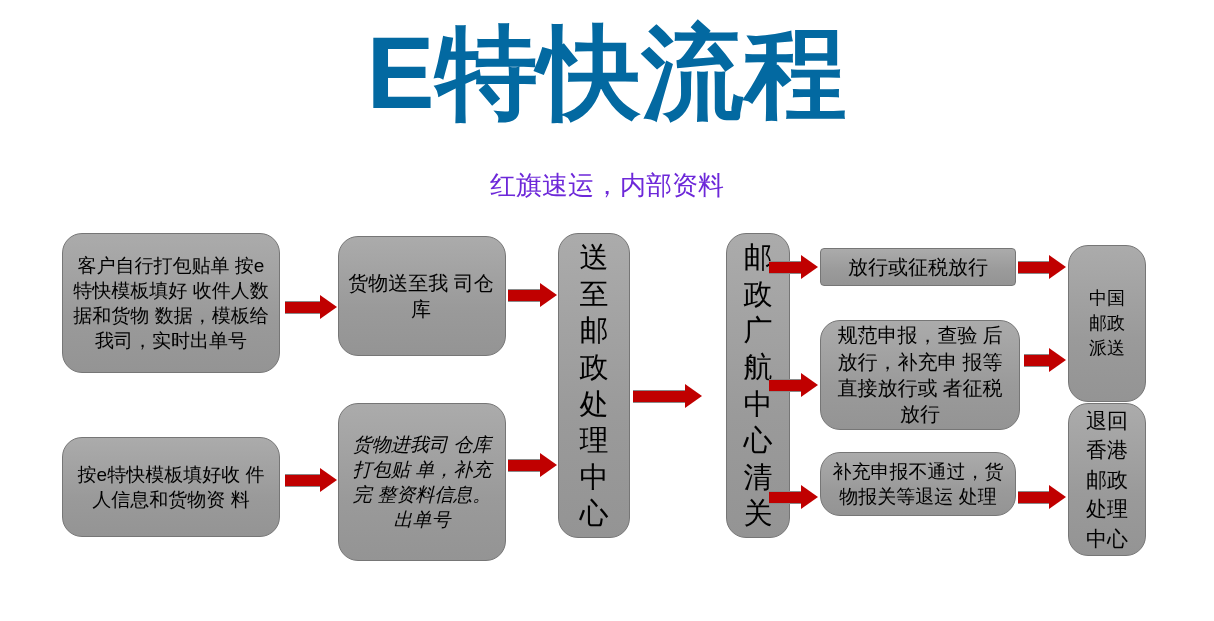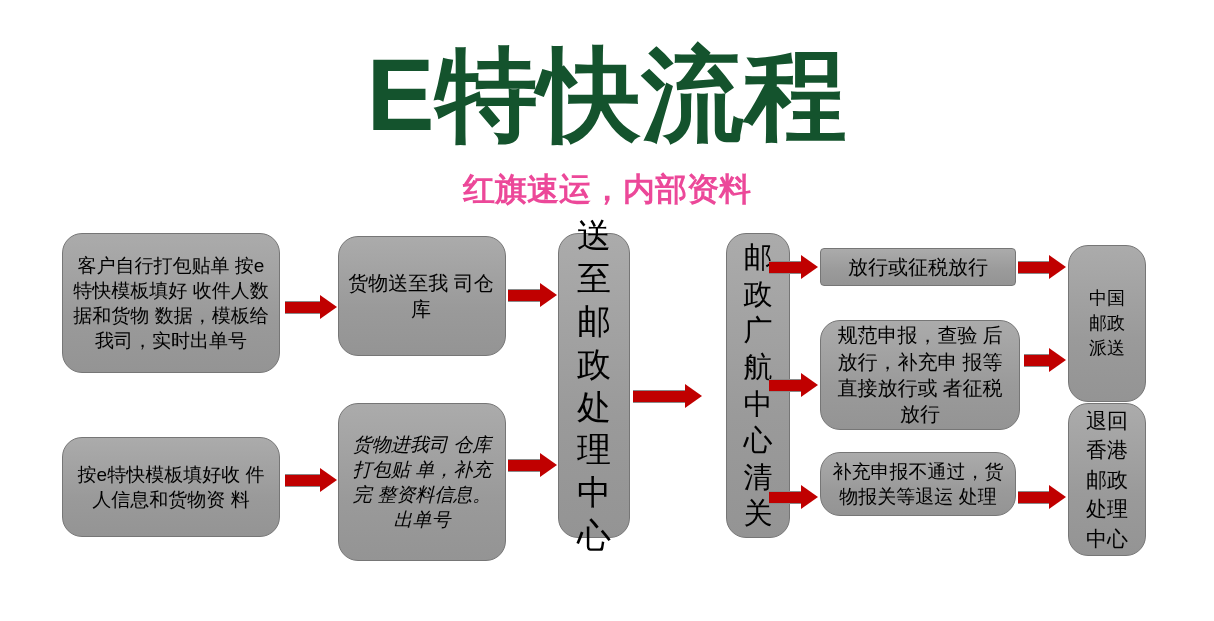--- a/index.html
+++ b/index.html
@@ -1,26 +1,26 @@
 <!DOCTYPE html>
 <html><head>
 <meta charset="utf-8">
 <style>
   html,body { margin:0; padding:0; background:#ffffff; }
   .canvas {
     position:relative; width:1214px; height:621px; background:#ffffff;
     font-family:"Liberation Sans", sans-serif; overflow:hidden; color:#000;
   }
   .title {
-    position:absolute; left:0; right:0; top:34px; text-align:center;
-    font-size:102px; font-weight:900; color:#14532d; letter-spacing:1px; line-height:1.2;
+    position:absolute; left:0; right:0; top:12px; text-align:center;
+    font-size:102px; font-weight:900; color:#0369a1; letter-spacing:1px; line-height:1.2;
   }
   .subtitle {
     position:absolute; left:0; right:0; top:168px; text-align:center;
-    font-size:32px; color:#ec4899; font-weight:700;
+    font-size:26px; color:#6d28d9; font-weight:400;
   }
   .box {
     position:absolute; box-sizing:border-box;
     background:linear-gradient(180deg,#ababab 0%, #9a9a9a 60%, #949494 100%);
     border:1.5px solid #767676; border-radius:20px;
     display:flex; align-items:center; justify-content:center;
     text-align:center; padding:6px 8px; line-height:1.32;
   }
   .box.small-radius { border-radius:4px; }
   .box .txt { display:block; }
@@ -54,21 +54,21 @@
   </div>
 
   <div class="box" style="left:338px; top:236px; width:168px; height:120px; font-size:20px;padding-left:6px;">
     <span class="txt">货物送至我 司仓库</span>
   </div>
 
   <div class="box" style="left:338px; top:403px; width:168px; height:158px; font-size:19px;font-style:italic;">
     <span class="txt">货物进我司 仓库打包贴 单，补充完 整资料信息。出单号</span>
   </div>
 
-  <div class="box vert" style="left:558px; top:233px; width:72px; height:305px; font-size:34px;">
+  <div class="box vert" style="left:558px; top:233px; width:72px; height:305px; font-size:29px;">
     <span class="txt">送至邮政处理中心</span>
   </div>
 
   <div class="box vert" style="left:703px; top:233px; width:64px; height:305px; font-size:29px;margin-left:23px;">
     <span class="txt">邮政广航中心清关</span>
   </div>
 
   <div class="box small-radius" style="left:820px; top:248px; width:196px; height:38px; font-size:20px;">
     <span class="txt">放行或征税放行</span>
   </div>

